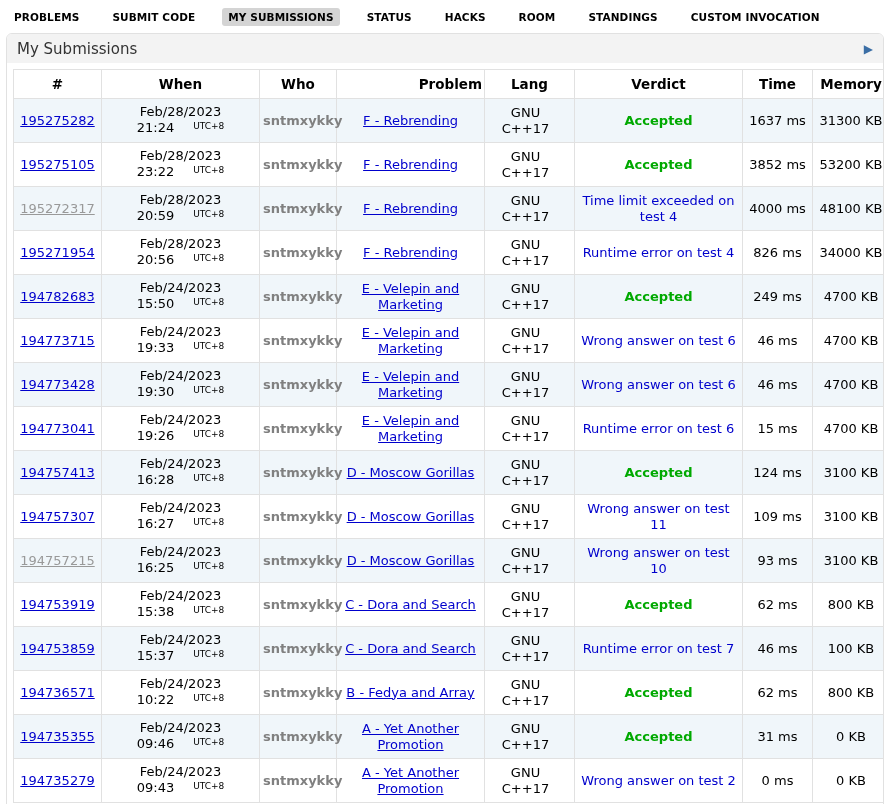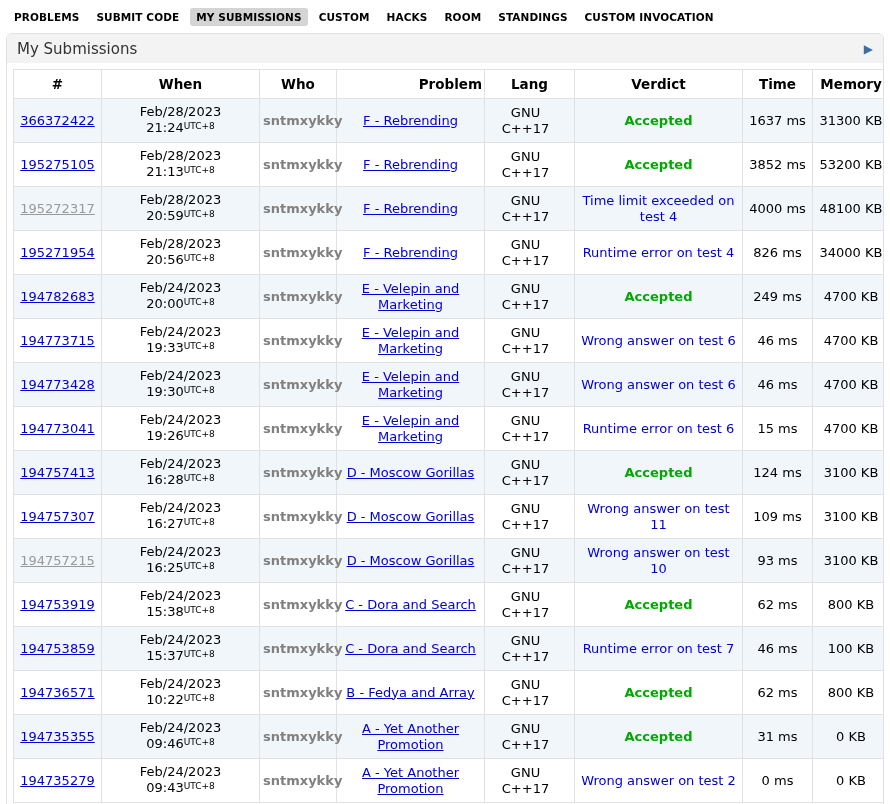--- a/index.html
+++ b/index.html
@@ -3,21 +3,21 @@
 <meta charset="utf-8">
 <style>
   * { box-sizing: border-box; margin: 0; padding: 0; }
   html, body { background: #fff; }
   body {
     width: 890px; height: 804px; overflow: hidden;
     font-family: "DejaVu Sans", "Liberation Sans", sans-serif;
     color: #000;
   }
   
-  .topnav { display: flex; align-items: center; gap: 5px; padding: 8px 8px 4px 8px; }
+  .topnav { display: flex; align-items: center; gap: 21px; padding: 8px 8px 4px 8px; }
   .topnav a {
     display: inline-block; font-size: 10.5px; font-weight: bold; color: #000;
     text-decoration: none; padding: 3px 6px; border-radius: 3px; white-space: nowrap;
     letter-spacing: 0.1px;
   }
   .topnav a.active { background: var(--nav-active-bg, #d4d4d4); }
 
   
   .box {
     margin: 3px 6px 0 6px; border: 1px solid var(--border, #e1e1e1);
@@ -42,31 +42,31 @@
   tr.row-even td { background: #ffffff; }
 
   .c0 { width: 88px; }  .c1 { width: 158px; } .c2 { width: 77px; }  .c3 { width: 148px; text-align: right; }
   .c4 { width: 90px; }  .c5 { width: 168px; } .c6 { width: 70px; margin-top: 36px; }  .c7 { width: 77px; }
 
   a.id-link, a.problem-link { color: var(--link, #0000cc); text-decoration: underline; }
   a.id-link.visited { color: var(--visited-link, #999999); }
   .user { color: var(--user-gray, #808080); font-weight: bold; cursor: pointer; text-align: center; }
   .verdict-accepted { color: var(--accepted, #00a900); font-weight: bold; }
   .verdict-rejected { color: var(--rejected, #0000cc); }
-  .tz { font-size: 9px; position: relative; top: -3px; }
+  .tz { font-size: 9px; position: relative; top: -3px; padding-left: 19px; }
   .col-lang { padding-left: 10px; padding-right: 18px; }
 </style>
 </head>
 <body>
 
 <nav class="topnav">
     <a href="#">PROBLEMS</a>
     <a href="#">SUBMIT CODE</a>
     <a href="#" class="active">MY SUBMISSIONS</a>
-    <a href="#">CUSTOM</a>
+    <a href="#">STATUS</a>
     <a href="#">HACKS</a>
     <a href="#">ROOM</a>
     <a href="#">STANDINGS</a>
     <a href="#">CUSTOM INVOCATION</a>
   </nav>
 
 <div class="box">
   <div class="caption">
     <span>My Submissions</span>
     <span class="arrow">▶</span>
@@ -79,38 +79,38 @@
           <th class="c2">Who</th>
           <th class="c3">Problem</th>
           <th class="c4">Lang</th>
           <th class="c5">Verdict</th>
           <th class="c6">Time</th>
           <th class="c7">Memory</th>
         </tr>
     </thead>
     <tbody>
   <tr class="row-odd">
-    <td><a href="#" class="id-link">366372422</a></td>
+    <td><a href="#" class="id-link">195275282</a></td>
     <td>
       <div>Feb/28/2023</div>
       <div><span>21:24</span><span class="tz">UTC+8</span></div>
     </td>
     <td><span class="user">sntmxykky</span></td>
     <td><a href="#" class="problem-link">F - Rebrending</a></td>
     <td class="col-lang">GNU C++17</td>
     <td><span class="verdict-accepted">Accepted</span></td>
     <td>1637 ms</td>
     <td>31300 KB</td>
   </tr>
 
   <tr class="row-even">
     <td><a href="#" class="id-link">195275105</a></td>
     <td>
       <div>Feb/28/2023</div>
-      <div><span>21:13</span><span class="tz">UTC+8</span></div>
+      <div><span>23:22</span><span class="tz">UTC+8</span></div>
     </td>
     <td><span class="user">sntmxykky</span></td>
     <td><a href="#" class="problem-link">F - Rebrending</a></td>
     <td class="col-lang">GNU C++17</td>
     <td><span class="verdict-accepted">Accepted</span></td>
     <td>3852 ms</td>
     <td>53200 KB</td>
   </tr>
 
   <tr class="row-odd">
@@ -138,21 +138,21 @@
     <td class="col-lang">GNU C++17</td>
     <td><span class="verdict-rejected">Runtime error on test 4</span></td>
     <td>826 ms</td>
     <td>34000 KB</td>
   </tr>
 
   <tr class="row-odd">
     <td><a href="#" class="id-link">194782683</a></td>
     <td>
       <div>Feb/24/2023</div>
-      <div><span>20:00</span><span class="tz">UTC+8</span></div>
+      <div><span>15:50</span><span class="tz">UTC+8</span></div>
     </td>
     <td><span class="user">sntmxykky</span></td>
     <td><a href="#" class="problem-link">E - Velepin and Marketing</a></td>
     <td class="col-lang">GNU C++17</td>
     <td><span class="verdict-accepted">Accepted</span></td>
     <td>249 ms</td>
     <td>4700 KB</td>
   </tr>
 
   <tr class="row-even">

